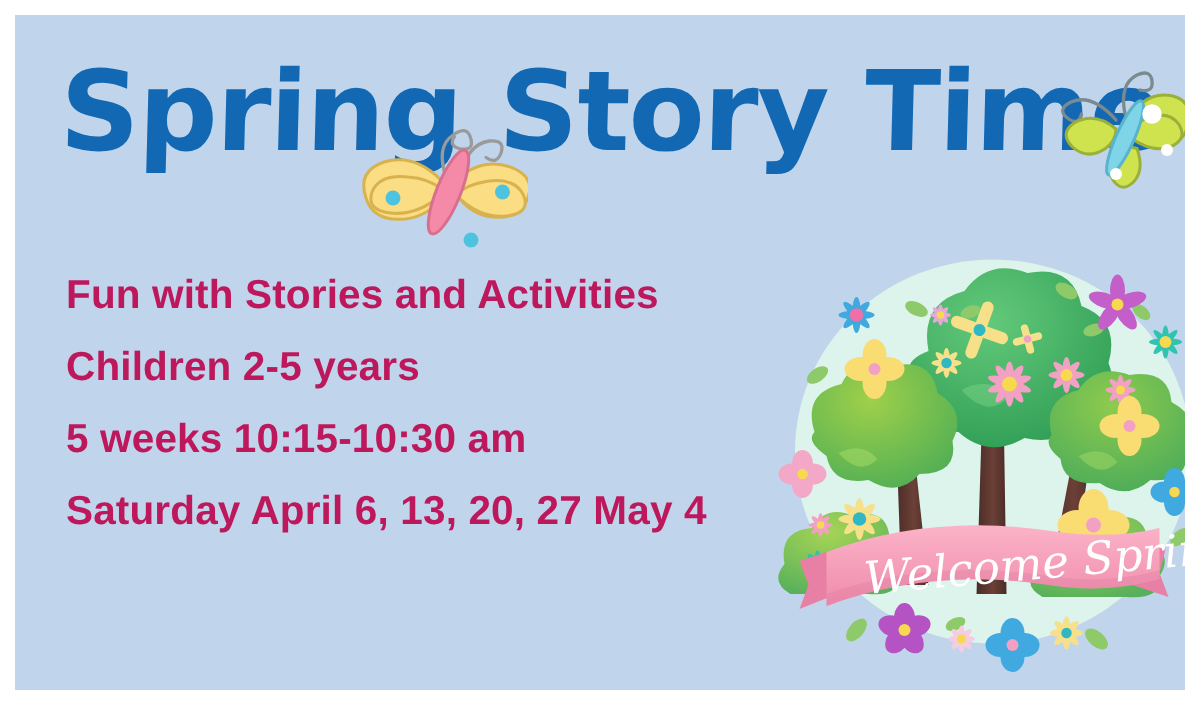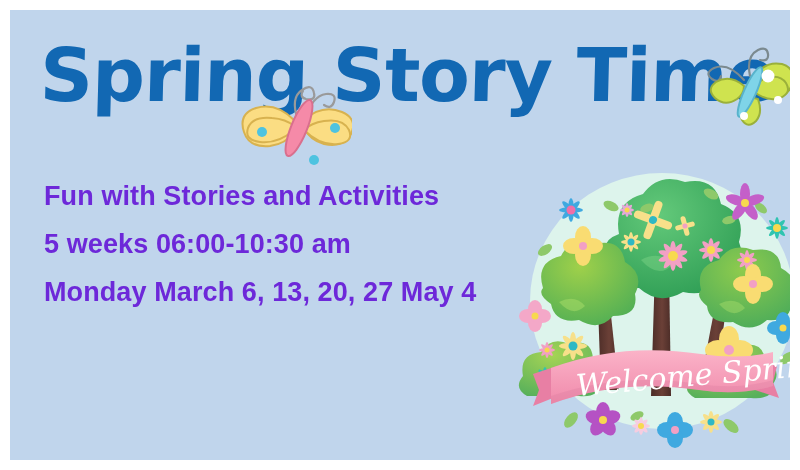--- a/index.html
+++ b/index.html
@@ -46,21 +46,21 @@
     left: 34px;
     top: 162px;
     z-index: 7;
   }
   .body-line {
     font-family: "Liberation Sans", sans-serif;
     font-weight: bold;
     font-size: 27px;
     line-height: 48px;
     height: 48px;
-    color: #6d28d9;
+    color: #be185d;
     white-space: nowrap;
     letter-spacing: 0.1px;
   }
 
   
   .butterfly { position: absolute; z-index: 8; }
   #butterfly-left  { left: 222px; top: 58px;  width: 120px; height: 110px; }
   #butterfly-right { left: 690px; top: 28px;  width: 100px; height: 98px;  }
 
   
@@ -423,17 +423,18 @@
       <path fill="#cfe34f" stroke="#9ab03a" stroke-width="2" d="M46 58 q-10 14 -4 24 q6 9 14 1 q7 -8 2 -22 Z"></path>
       <ellipse cx="50" cy="54" rx="6" ry="27" fill="#7fd4e8" stroke="#58b3cc" stroke-width="2" transform="rotate(24 50 54)"></ellipse>
       <circle cx="68" cy="38" r="6.5" fill="#ffffff"></circle>
       <circle cx="78" cy="62" r="4" fill="#ffffff"></circle>
       <circle cx="44" cy="78" r="4" fill="#ffffff"></circle>
     </svg>
   </div>
 
   <div id="body-lines">
     <div class="body-line">Fun with Stories and Activities</div>
-    <div class="body-line">5 weeks 06:00-10:30 am</div>
-    <div class="body-line">Monday March 6, 13, 20, 27  May 4</div>
+    <div class="body-line">Children 2-5 years</div>
+    <div class="body-line">5 weeks 10:15-10:30 am</div>
+    <div class="body-line">Saturday April 6, 13, 20, 27  May 4</div>
   </div>
 
 </div>
 
 </body></html>

